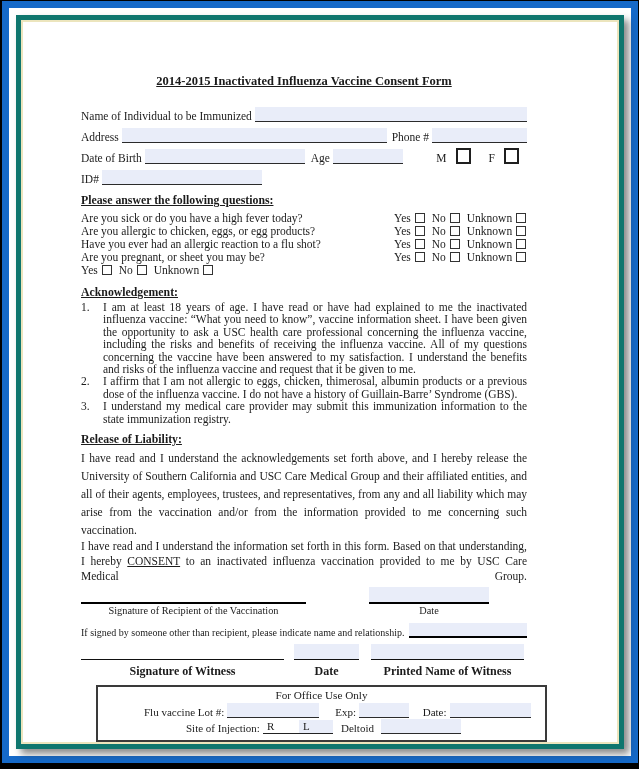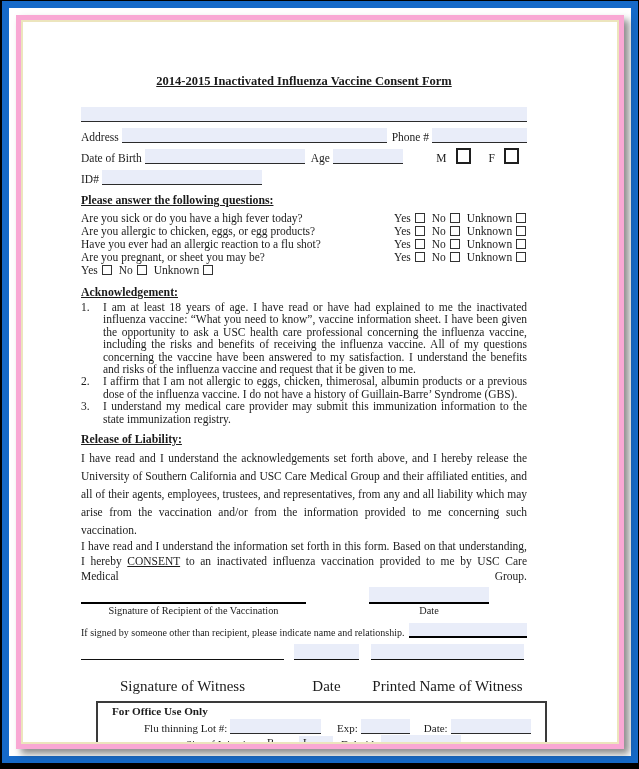--- a/index.html
+++ b/index.html
@@ -11,21 +11,21 @@
   }
   .screen { width: 639px; height: 769px; background: #000; padding: 1px 1px 6px 2px; }
   .frame {
     width: 100%; height: 100%;
     border: 7px solid #1569c8;
     background: #ffffff;
     padding: 7px;
   }
   .page {
     width: 100%; height: 100%;
-    border: 5px solid #f9a8d4;
+    border: 5px solid #0f766e;
     box-shadow: 5px 5px 7px rgba(45,45,45,0.55);
     background: #4c1d95;
   }
   .page-inner {
     width: 100%; height: 100%;
     border: 2px solid #ece5bd;
     background: #fff;
     padding: 52px 90px 0 58px;
     overflow: hidden;
     font-size: 11.5px;
@@ -75,27 +75,27 @@
   .sig-lblrow { display: flex; font-size: 10.3px; margin-top: 1px; }
   .lbl-recip { width: 225px; text-align: center; }
   .lbl-date { width: 120px; margin-left: 63px; text-align: center; }
   .note-row { display: flex; align-items: flex-end; height: 16px; margin-top: 6px; }
   .note-text { white-space: nowrap; font-size: 10px; padding-right: 4px; }
   .note-fill { flex: 1 1 auto; height: 15px; }
   .wit-row { display: flex; align-items: flex-end; height: 17px; margin-top: 5px; }
   .wit-sig { width: 203px; height: 16px; border-bottom: 1px solid #111; }
   .wit-date { width: 65px; height: 16px; border-bottom: 1px solid #111; margin-left: 10px; }
   .wit-name { width: 153px; height: 16px; border-bottom: 1px solid #111; margin-left: 12px; }
-  .wit-lblrow { display: flex; font-size: 15px; margin-top: 18px; }
+  .wit-lblrow { display: flex; font-size: 12px; margin-top: 4px; font-weight: bold; }
   .wl1 { width: 203px; text-align: center; }
   .wl2 { width: 65px; margin-left: 10px; text-align: center; }
   .wl3 { width: 153px; margin-left: 12px; text-align: center; }
   
   .office { margin: 6px -20px 0 15px; border: 2px solid #3a3a3a; padding: 2px 14px 6px; }
-  .office-title { font-size: 11.2px; font-weight: bold; }
+  .office-title { text-align: center; font-size: 11.2px; }
   .of-row { display: flex; align-items: flex-end; height: 16px; margin-top: 1px; }
   .of-lab { white-space: nowrap; padding-right: 3px; font-size: 11px; }
   .of-lot { width: 133px; margin-left: 0; }
   .ml32 { margin-left: 32px; } .ml16 { margin-left: 16px; } .ml14 { margin-left: 14px; }
   .of-exp { width: 72px; }
   .of-date { width: 118px; }
   .of-row2 { margin-left: 74px; height: 15px; }
   .rl { border-bottom: 1px solid #222; height: 14px; display: inline-block; padding: 0 0 0 4px; width: 36px; font-size: 11px; }
   .rl-l { width: 34px; }
   .of-deltoid { width: 80px; margin-left: 4px; }
@@ -105,20 +105,21 @@
 <body>
 
 <div class="screen">
 <div class="frame">
 <div class="page">
 <div class="page-inner">
 
   <div class="title">2014-2015 Inactivated Influenza Vaccine Consent Form</div>
 
   <div class="frow">
+    <span class="lab">Name of Individual to be Immunized</span>
     <span class="fill hl grow"></span>
   </div>
 
   <div class="frow">
     <span class="lab">Address</span>
     <span class="fill hl grow"></span>
     <span class="lab" style="margin-left:5px;">Phone #</span>
     <span class="fill hl w95"></span>
   </div>
 
@@ -213,21 +214,21 @@
   </div>
   <div class="wit-lblrow">
     <span class="wl1">Signature of Witness</span>
     <span class="wl2">Date</span>
     <span class="wl3">Printed Name of Witness</span>
   </div>
 
   <div class="office">
     <div class="office-title">For Office Use Only</div>
     <div class="of-row">
-      <span class="of-lab ml32">Flu thinning Lot #:</span>
+      <span class="of-lab ml32">Flu vaccine Lot #:</span>
       <span class="fill hl of-lot"></span>
       <span class="of-lab ml16">Exp:</span>
       <span class="fill hl of-exp"></span>
       <span class="of-lab ml14">Date:</span>
       <span class="fill hl of-date"></span>
     </div>
     <div class="of-row of-row2">
       <span class="of-lab">Site of Injection:</span>
       <span class="rl">R</span>
       <span class="rl rl-l hl">L</span>

